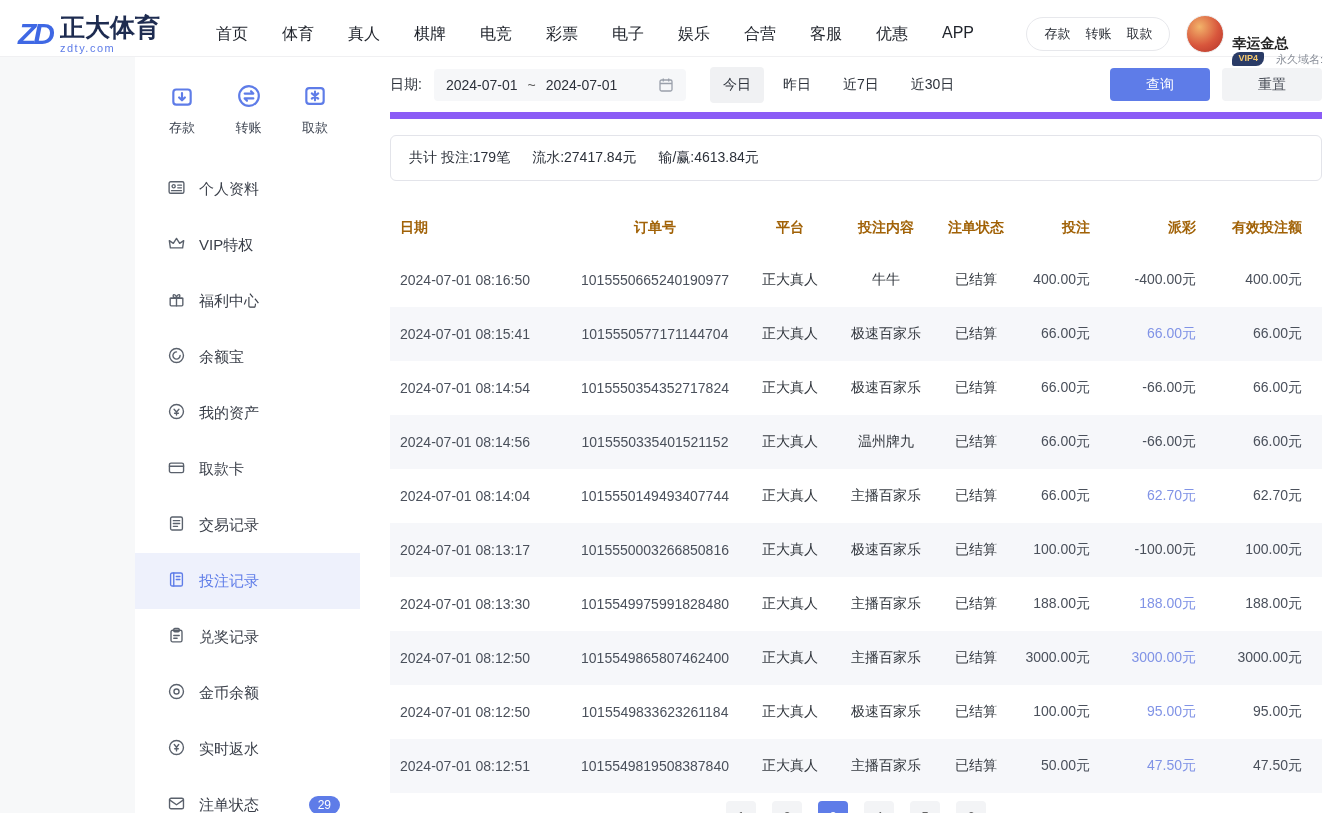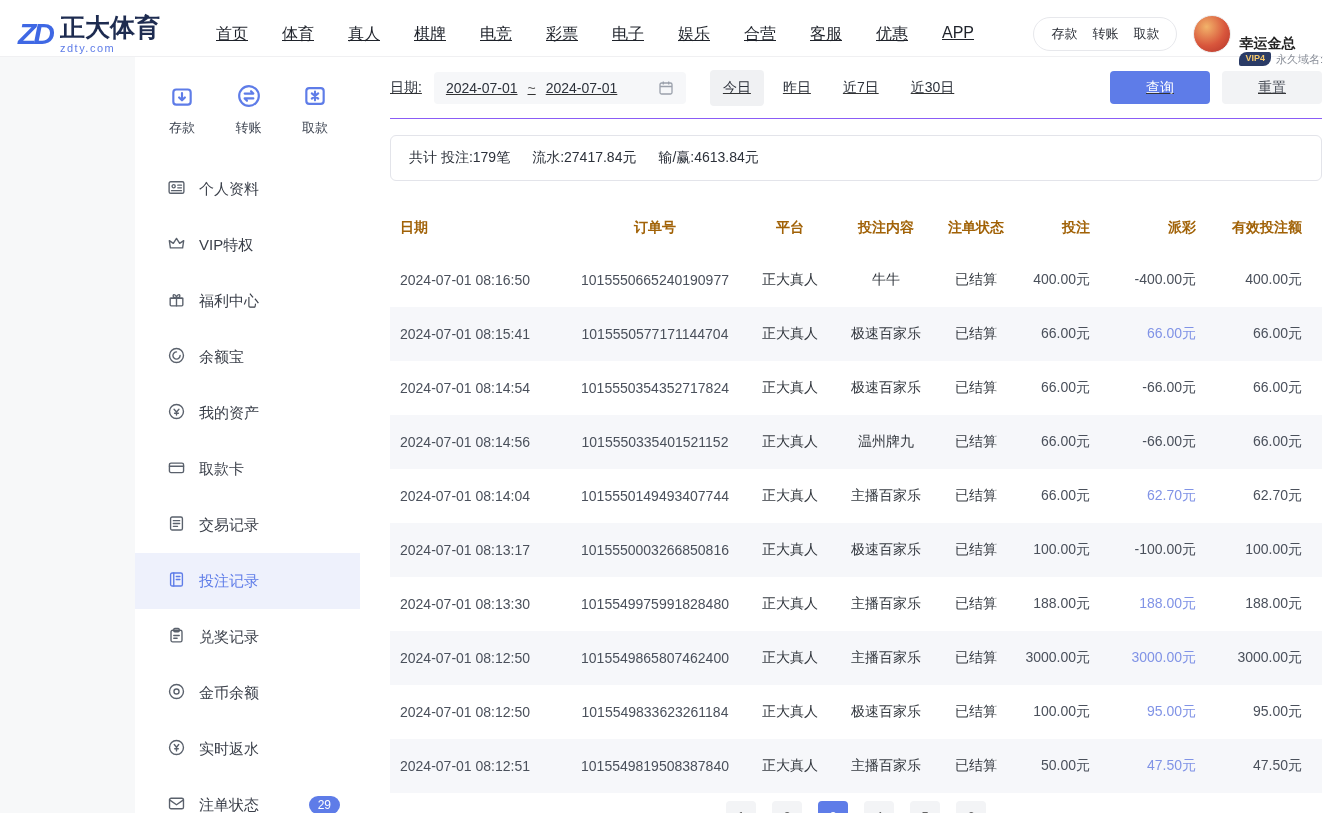--- a/index.html
+++ b/index.html
@@ -11,53 +11,53 @@
   }
   
   .navbar { height:57px; display:flex; align-items:center; background:#fff;
     border-bottom:1px solid #f0f0f2; padding:12px 0 0 18px; }
   .logo { display:flex; align-items:center; gap:8px; width:178px; flex-shrink:0; cursor:pointer; }
   .logo-mark { font-size:30px; font-weight:800; font-style:italic; color:#3f68e4; letter-spacing:-3px; }
   .logo-text { display:flex; flex-direction:column; line-height:1.1; }
   .logo-name { font-size:25px; font-weight:700; color:#1d2b50; }
   .logo-domain { font-size:11px; color:#5e7ce8; letter-spacing:1.5px; }
   .nav-items { display:flex; gap:34px; margin-left:20px; font-size:16px; color:#1f232b; white-space:nowrap; }
-  .nav-item { cursor:pointer;text-decoration:underline; }
+  .nav-item { cursor:pointer; }
   .nav-right { margin-left:auto; display:flex; align-items:center; gap:16px; padding-right:0; }
   .wallet-pill { display:flex; gap:15px; border:1px solid #e7e8ec; border-radius:17px;
     padding:7px 17px; font-size:13px; color:#2a2e36; white-space:nowrap; }
   .wallet-pill span { cursor:pointer; }
   .user { display:flex; align-items:center; gap:8px; flex-shrink:0; }
   .avatar { width:38px; height:38px; border-radius:50%; flex-shrink:0;
     background:radial-gradient(circle at 35% 30%, #f2b36a 0%, #d8563c 55%, #b23229 100%);
     border:1px solid #eee; }
   .user-meta { line-height:1.3; overflow:hidden; }
   .user-name { font-size:14px; font-weight:700; color:#222; white-space:nowrap;margin-top:32px; }
-  .user-sub { display:flex; align-items:center; gap:5px; font-size:11px; color:#8a8f99; white-space:nowrap; }
+  .user-sub { display:flex; align-items:center; gap:12px; font-size:11px; color:#8a8f99; white-space:nowrap; }
   .vip-badge { background:#2a3b66; color:#f5c86d; font-size:9px; font-weight:700;
     padding:1.5px 6px; border-radius:8px 2px 8px 2px; }
   
   .page { display:flex; height:756px; }
   .leftstrip { width:135px; background:#f7f8f9; flex-shrink:0; }
   .sidebar { width:225px; background:#fff; flex-shrink:0; }
   .side-quick { display:flex; justify-content:space-between; padding:26px 32px 0 34px; }
   .sq { display:flex; flex-direction:column; align-items:center; gap:7px;
     font-size:13px; color:#3c4350; cursor:pointer; }
   .sq svg { stroke:var(--accent); fill:none; stroke-width:1.5; stroke-linecap:round; stroke-linejoin:round; }
   .menu { margin-top:24px; }
   .menu-item { display:flex; align-items:center; gap:13px; height:56px;
     padding:0 20px 0 32px; font-size:15px; color:#3a3f49; cursor:pointer; }
   .menu-item svg { stroke:#5a616c; fill:none; stroke-width:1.3; stroke-linecap:round; stroke-linejoin:round; flex-shrink:0; }
   .menu-item.active { background:#eef1fc; color:var(--accent); }
   .menu-item.active svg { stroke:var(--accent); }
   .menu-badge { margin-left:auto; background:var(--accent); color:#fff; font-size:12px;
     border-radius:10px; padding:2px 9px; }
   
   .main { flex:1; min-width:0; padding:0 1px 0 30px; overflow:hidden; }
-  .filter-row { height:62px; display:flex; align-items:center; border-bottom:1px solid #8b5cf6;text-decoration:underline; }
+  .filter-row { height:62px; display:flex; align-items:center; border-bottom:7px solid #8b5cf6; }
   .filter-label { font-size:14px; color:#2c313a; margin-right:12px; }
   .date-box { display:flex; align-items:center; background:#f6f7f9; border-radius:4px;
     height:32px; padding:0 12px; font-size:14px; color:#2c313a; width:252px; cursor:pointer; }
   .date-box .sep { margin:0 10px; color:#555; }
   .date-box svg { margin-left:auto; stroke:#9aa0ab; fill:none; stroke-width:1.3; }
   .range-btns { display:flex; align-items:center; gap:6px; margin-left:24px; font-size:14px; color:#2c313a; }
   .range-btn { padding:9px 13px; border-radius:4px; cursor:pointer; white-space:nowrap; }
   .range-btn.active { background:#f0f1f3; }
   .filter-actions { margin-left:auto; display:flex; gap:12px; }
   .btn { width:100px; height:33px; border-radius:4px; display:flex; align-items:center;

